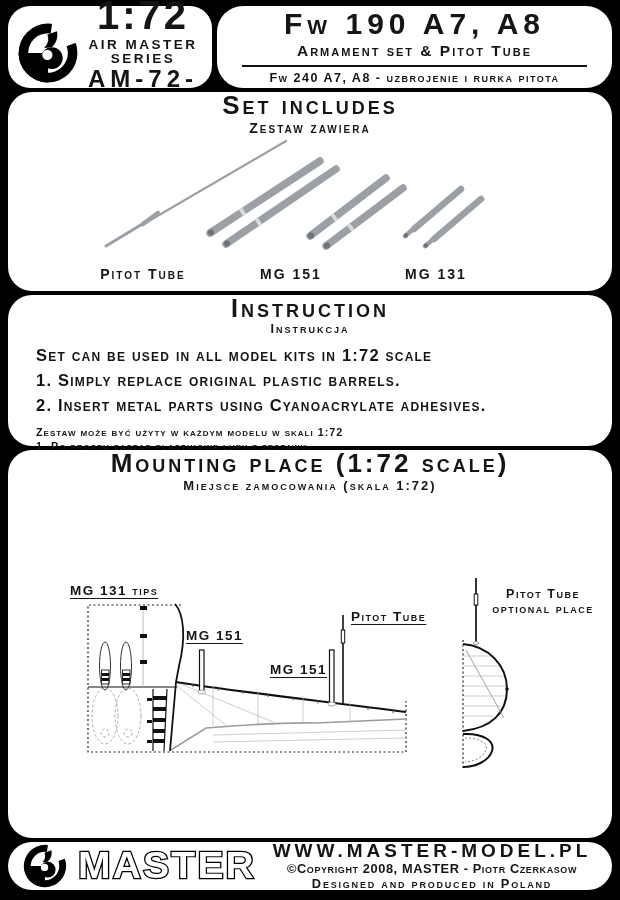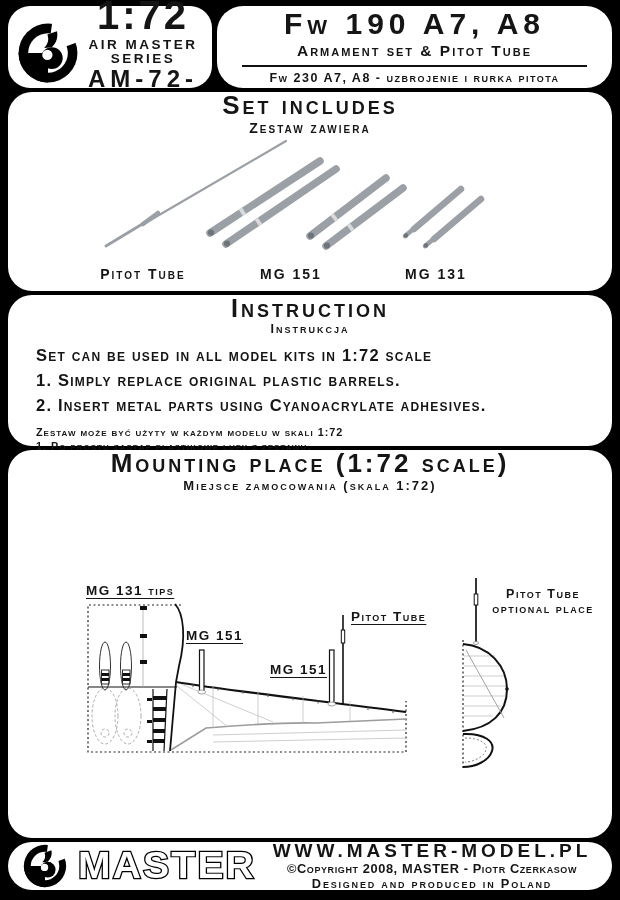--- a/index.html
+++ b/index.html
@@ -67,21 +67,21 @@
       <div class="hdr-left-text">
         <div class="hdr-scale">1:72</div>
         <div class="hdr-series">AIR MASTER SERIES</div>
         <div class="hdr-code">AM-72-014</div>
       </div>
     </div>
     <div class="panel hdr-right">
       <div class="hdr-title">Fw 190 A7, A8</div>
       <div class="hdr-sub">Armament set &amp; Pitot Tube</div>
       <hr class="hdr-rule">
-      <div class="hdr-pl">Fw 230 A7, A8 - uzbrojenie i rurka pitota</div>
+      <div class="hdr-pl">Fw 240 A7, A8 - uzbrojenie i rurka pitota</div>
     </div>
   </div>
 
   <div class="panel sec sec-includes">
     <div class="sec-title">Set includes</div>
     <div class="sec-sub">Zestaw zawiera</div>
 
     <svg style="position:absolute;left:60px;top:44px;" width="440" height="126" viewBox="0 0 440 126">
       <g stroke-linecap="round" fill="none" stroke="#9aa0a6">
 
@@ -252,21 +252,21 @@
       <path d="M402,168 C418,168 425,174 423,180 C421,187 410,192 402,192" stroke="#777" stroke-width="0.9" stroke-dasharray="2 2" fill="none"></path>
       <line x1="403" y1="80" x2="441" y2="148" stroke="#999" stroke-width="0.9"></line>
       <circle cx="444" cy="119" r="1.8" fill="#111"></circle>
       <g>
         <line x1="413" y1="8" x2="413" y2="73" stroke="#111" stroke-width="1.7"></line>
         <rect x="411.2" y="24" width="3.6" height="11" fill="#fff" stroke="#111" stroke-width="1"></rect>
         <ellipse cx="413" cy="73" rx="2.5" ry="1.5" fill="#fff" stroke="#888" stroke-width="0.8"></ellipse>
       </g>
     </svg>
 
-    <span class="diag-label ul" style="left:78px;top:133px">MG 131 tips</span>
+    <span class="diag-label ul" style="left:62px;top:133px">MG 131 tips</span>
     <span class="diag-label ul" style="left:178px;top:178px">MG 151</span>
     <span class="diag-label ul" style="left:262px;top:212px">MG 151</span>
     <span class="diag-label ul" style="left:343px;top:159px">Pitot Tube</span>
     <div class="opt-block">
       <div>Pitot Tube</div>
       <div>optional place</div>
     </div>
   </div>
 
   <div class="panel footer">

